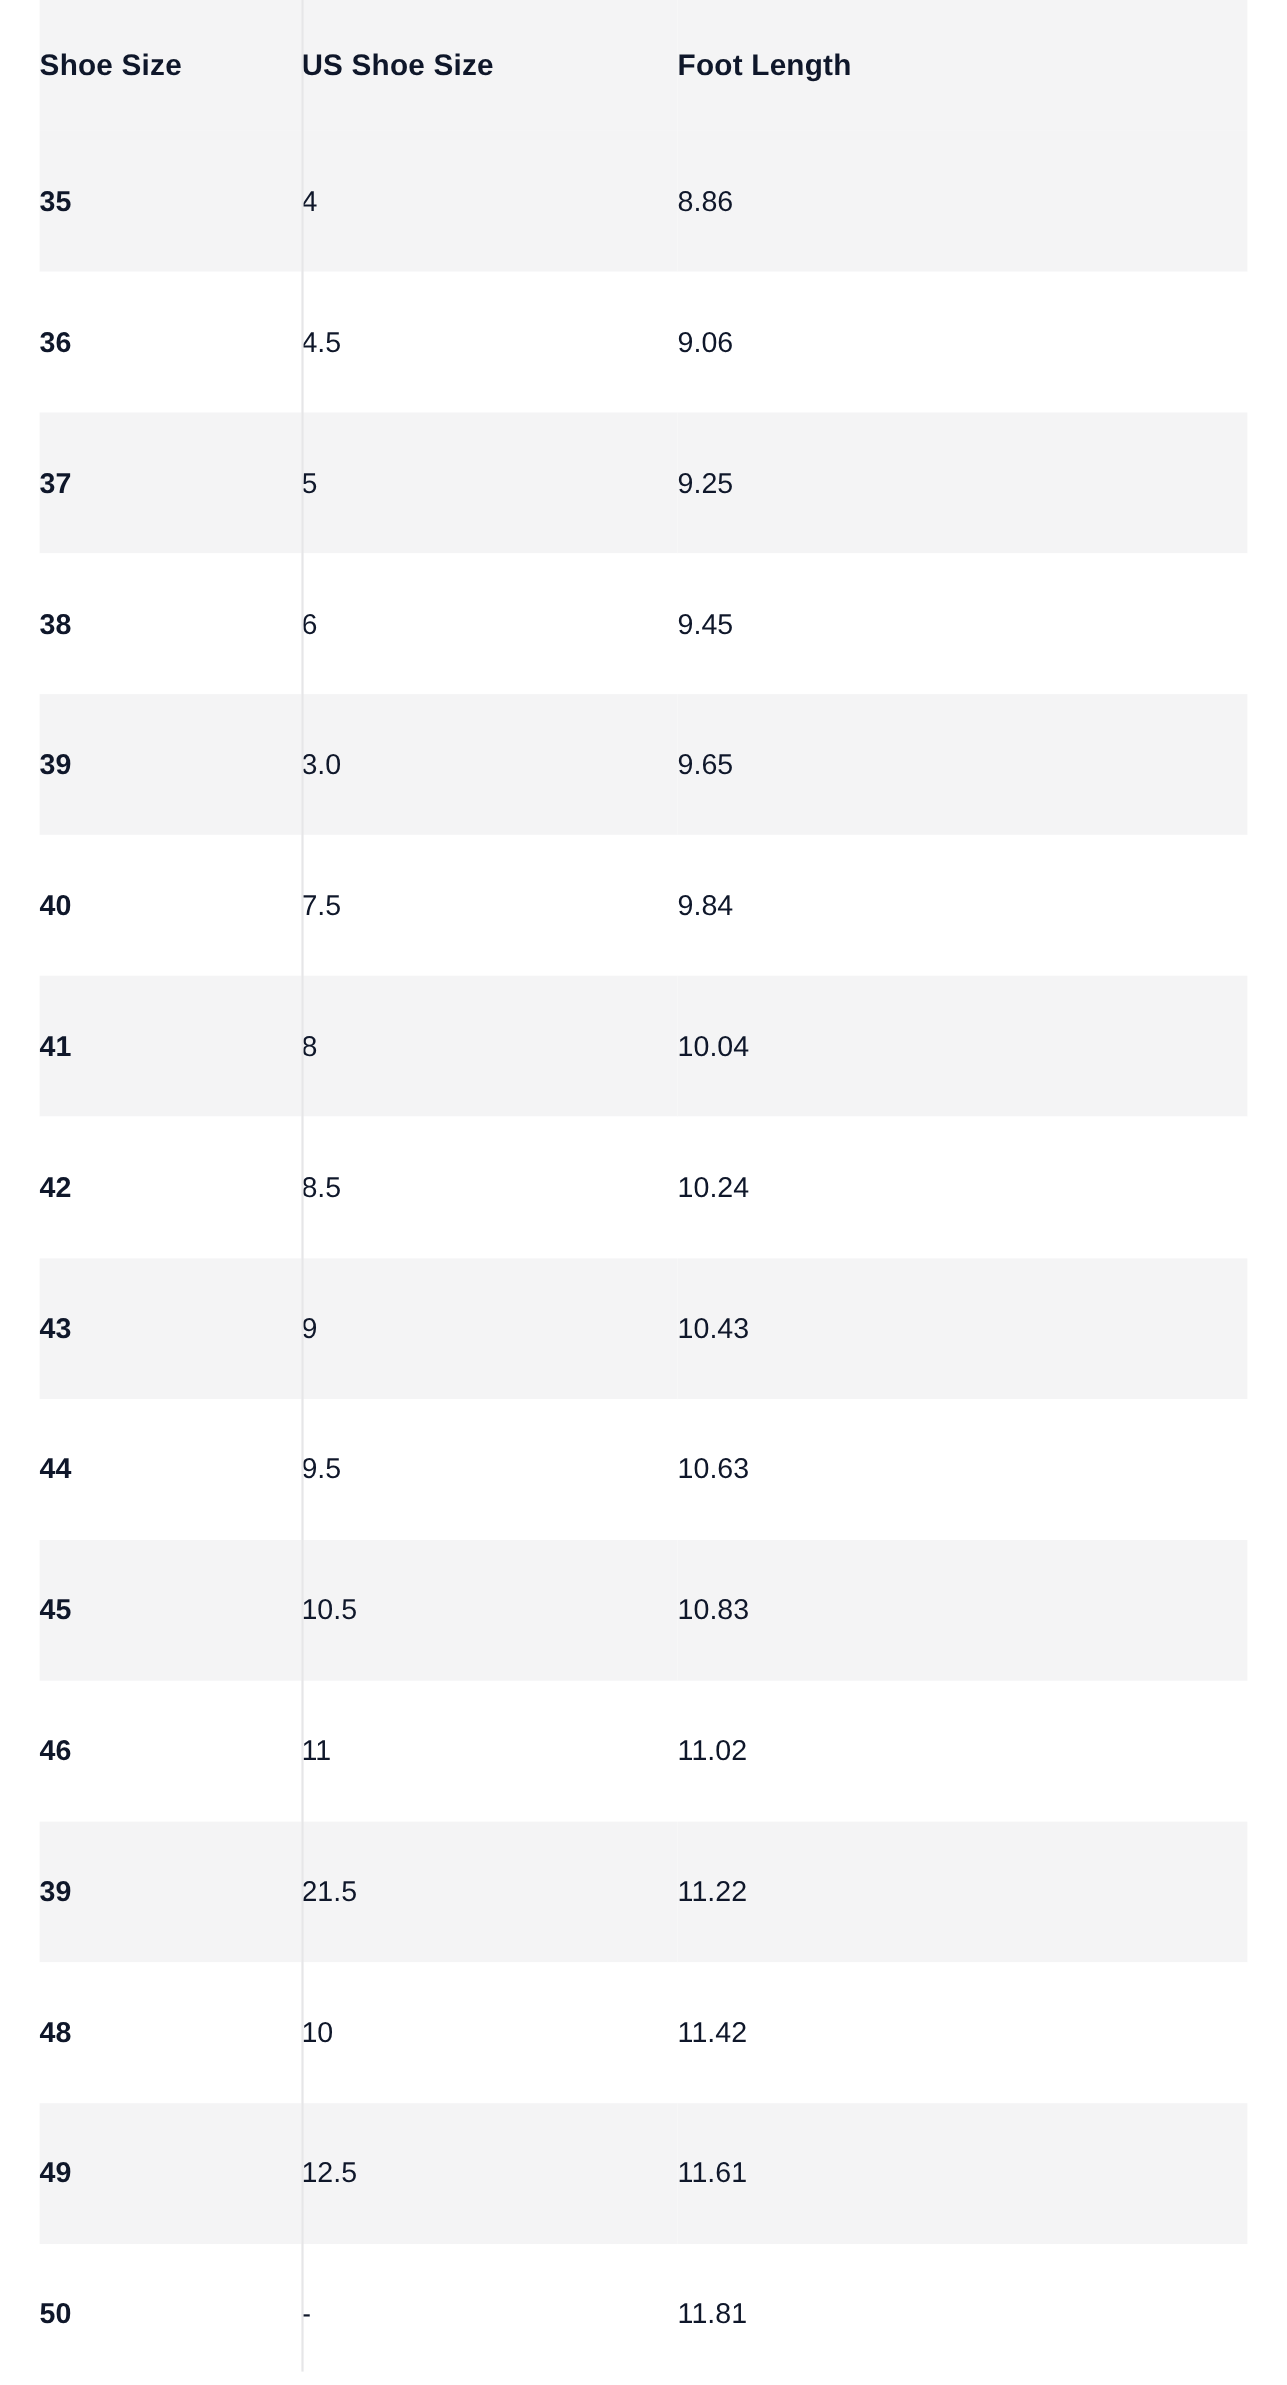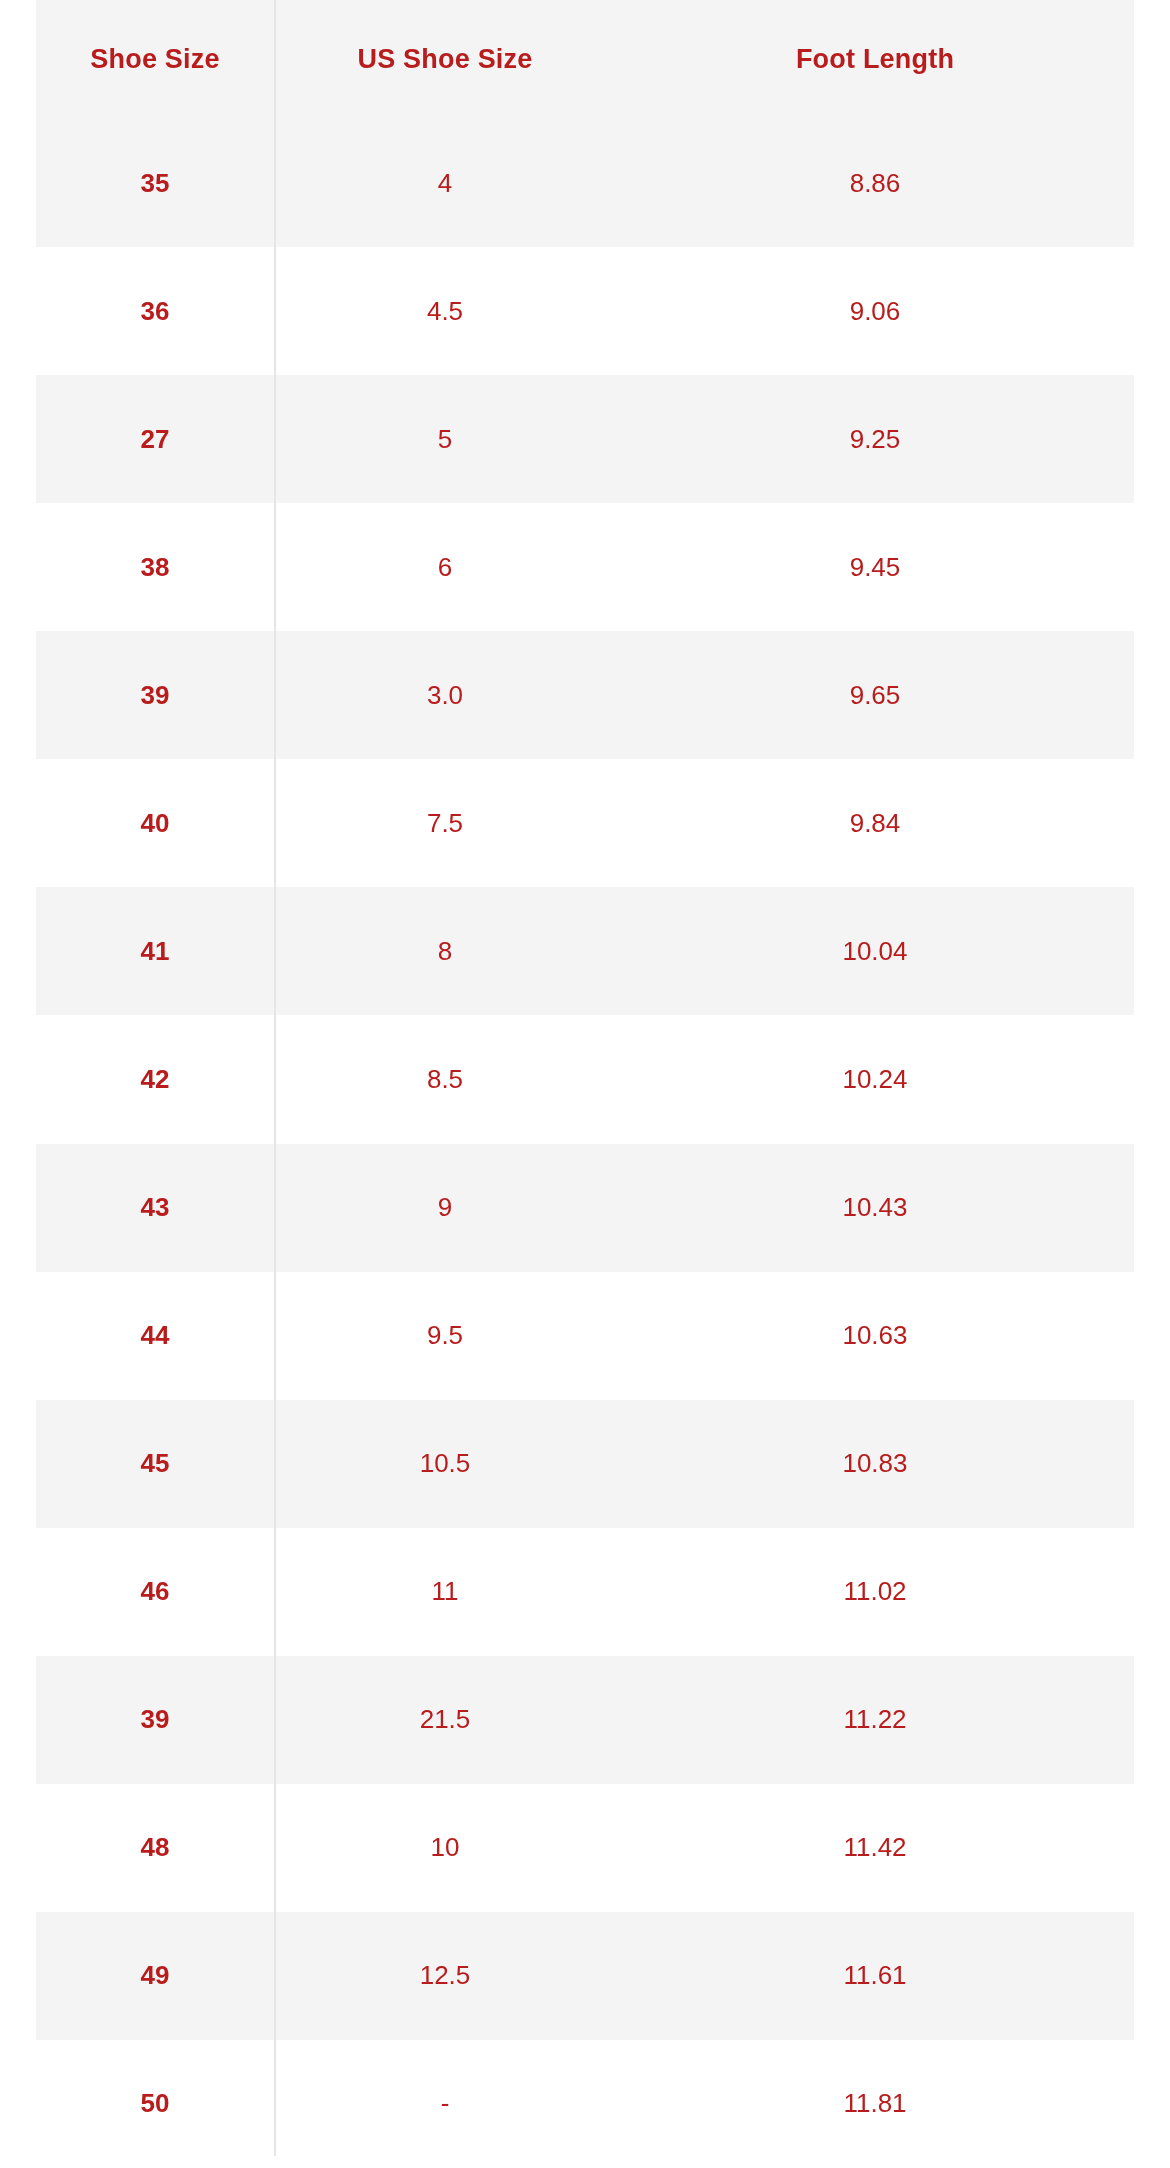--- a/index.html
+++ b/index.html
@@ -33,23 +33,23 @@
   }
 
   .size-table col.c1 { width: 238px; }
   .size-table col.c2 { width: 342px; }
   .size-table col.c3 { width: 518px; }
 
   .size-table th,
   .size-table td {
     padding: 0;
     margin: 0;
-    text-align: center;
+    text-align: left;
     vertical-align: middle;
-    color: #b91c1c;
+    color: #0f172a;
     border: none;
   }
 
   
   .size-table thead tr {
     background: #f4f4f5;
     height: 119px;
   }
   .size-table thead th {
     font-size: 27px;
@@ -109,21 +109,21 @@
         <td class="col-size">35</td>
         <td class="col-us">4</td>
         <td class="col-length">8.86</td>
       </tr>
       <tr class="odd">
         <td class="col-size">36</td>
         <td class="col-us">4.5</td>
         <td class="col-length">9.06</td>
       </tr>
       <tr class="even">
-        <td class="col-size">27</td>
+        <td class="col-size">37</td>
         <td class="col-us">5</td>
         <td class="col-length">9.25</td>
       </tr>
       <tr class="odd">
         <td class="col-size">38</td>
         <td class="col-us">6</td>
         <td class="col-length">9.45</td>
       </tr>
       <tr class="even">
         <td class="col-size">39</td>

